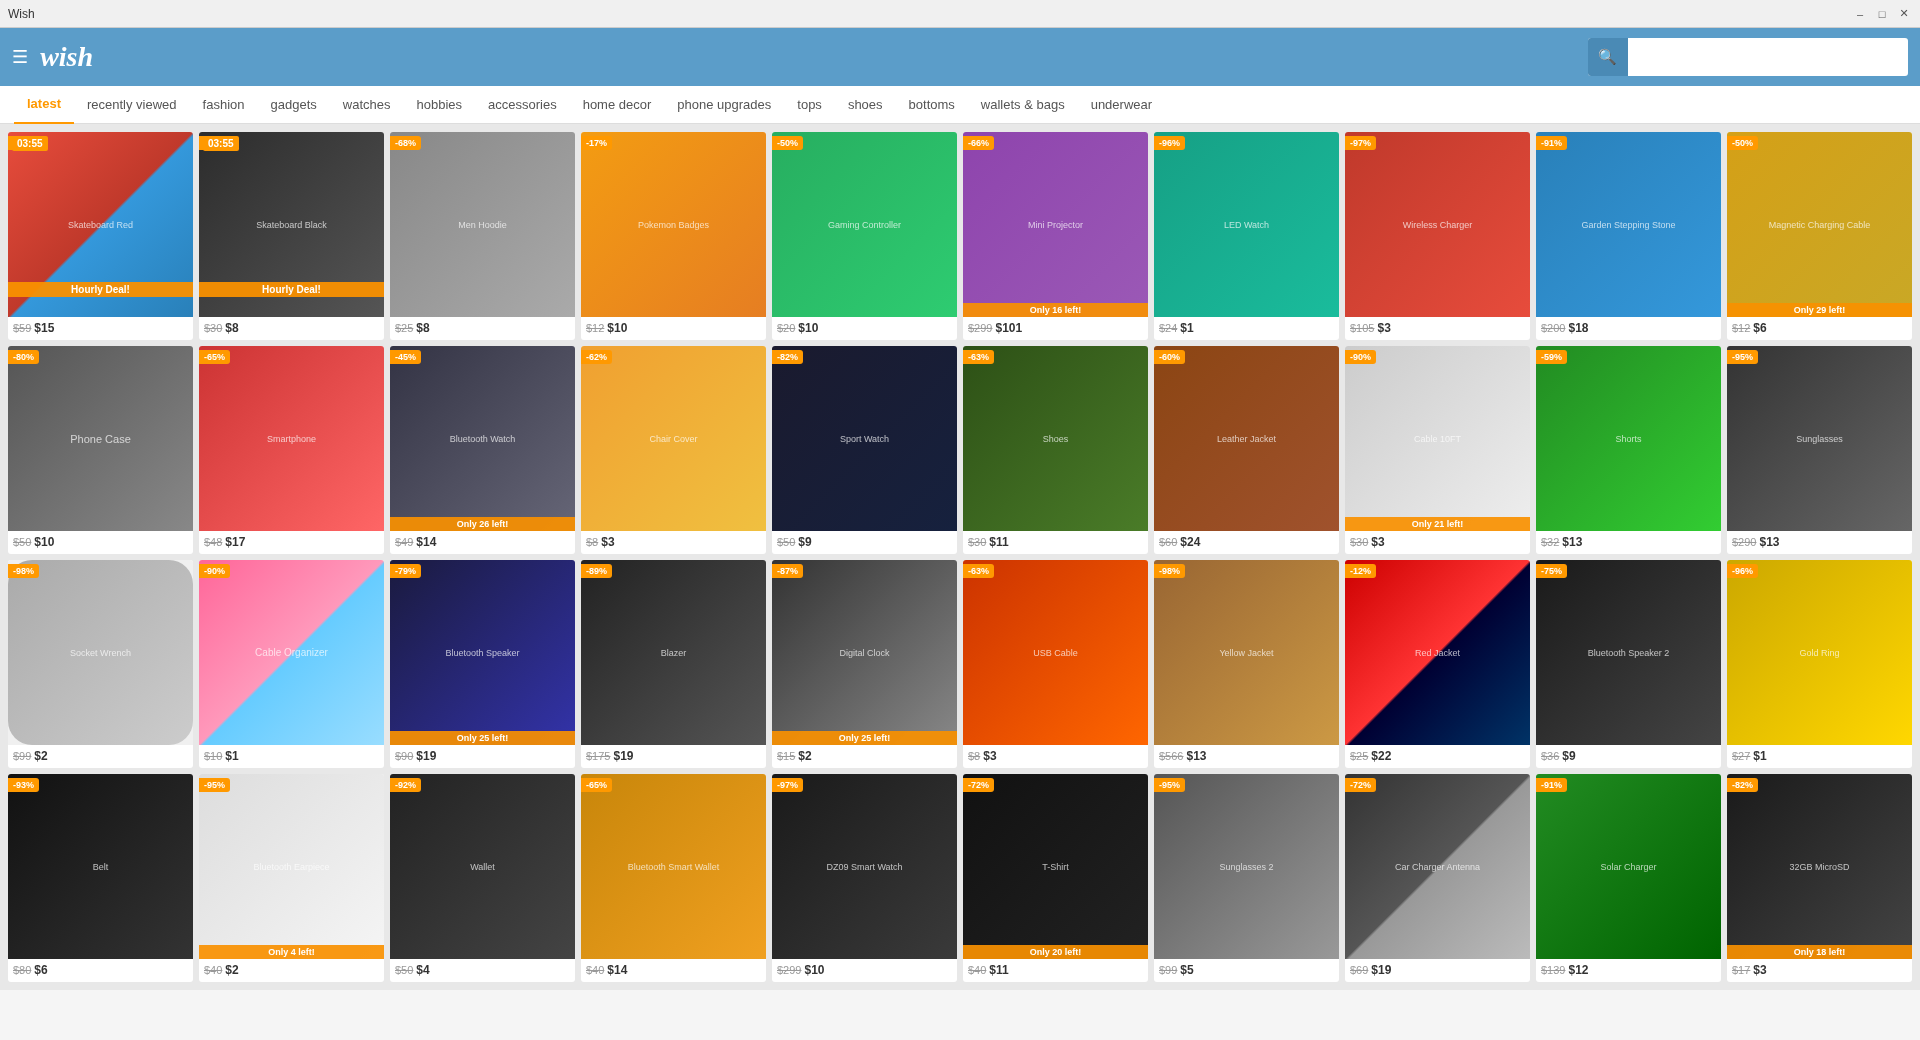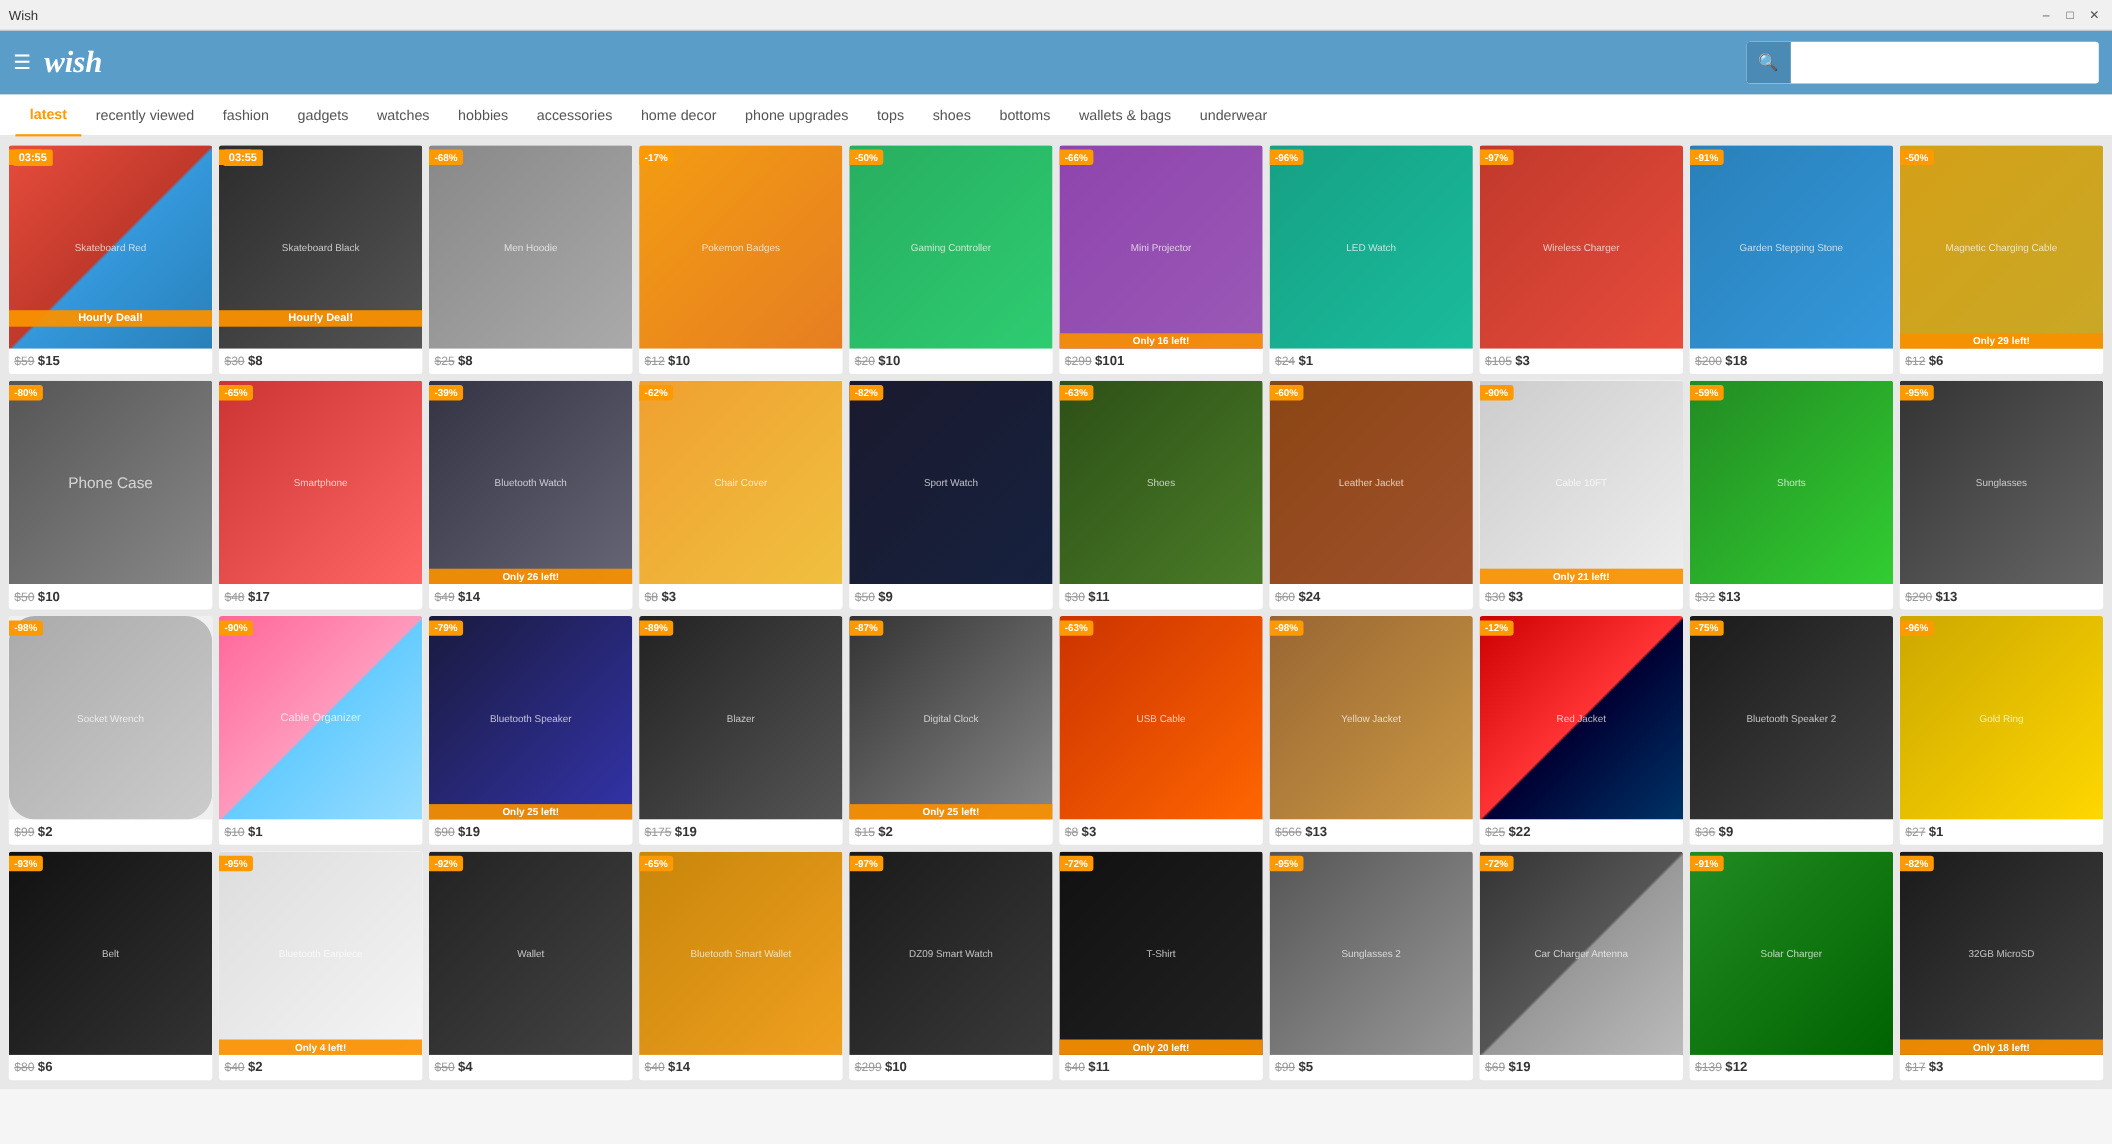--- a/index.html
+++ b/index.html
@@ -322,21 +322,21 @@
         <div class="discount-badge">-50%</div>
         <div class="only-left-badge">Only 29 left!</div>
       </div>
       <div class="product-info">
         <div class="product-price"><span class="orig">$12</span><span class="sale">$6</span></div>
       </div>
     </div>
     <div class="product-card">
       <div class="product-img-wrap">
         <div class="img-placeholder" style="background: linear-gradient(135deg, rgb(85, 85, 85) 0%, rgb(136, 136, 136) 100%);">
-          <span style="color: rgba(255, 255, 255, 0.7); font-size: 14px; text-align: right; padding: 2px;">Phone Case</span>
+          <span style="color: rgba(255, 255, 255, 0.7); font-size: 11px; text-align: right; padding: 2px;">Phone Case</span>
         </div>
         <div class="discount-badge">-80%</div>
       </div>
       <div class="product-info">
         <div class="product-price"><span class="orig">$50</span><span class="sale">$10</span></div>
       </div>
     </div>
     <div class="product-card">
       <div class="product-img-wrap">
         <div class="img-placeholder" style="background: linear-gradient(135deg, rgb(204, 51, 51) 0%, rgb(255, 102, 102) 100%);">
@@ -346,21 +346,21 @@
       </div>
       <div class="product-info">
         <div class="product-price"><span class="orig">$48</span><span class="sale">$17</span></div>
       </div>
     </div>
     <div class="product-card">
       <div class="product-img-wrap">
         <div class="img-placeholder" style="background: linear-gradient(135deg, rgb(51, 51, 68) 0%, rgb(102, 102, 119) 100%);">
           <span style="color: rgba(255, 255, 255, 0.7); font-size: 9px; text-align: center; padding: 2px;">Bluetooth Watch</span>
         </div>
-        <div class="discount-badge">-39%</div>
+        <div class="discount-badge">-45%</div>
         <div class="only-left-badge">Only 26 left!</div>
       </div>
       <div class="product-info">
         <div class="product-price"><span class="orig">$49</span><span class="sale">$14</span></div>
       </div>
     </div>
     <div class="product-card">
       <div class="product-img-wrap">
         <div class="img-placeholder" style="background: linear-gradient(135deg, rgb(240, 160, 48) 0%, rgb(240, 192, 64) 100%);">
           <span style="color: rgba(255, 255, 255, 0.7); font-size: 9px; text-align: center; padding: 2px;">Chair Cover</span>

